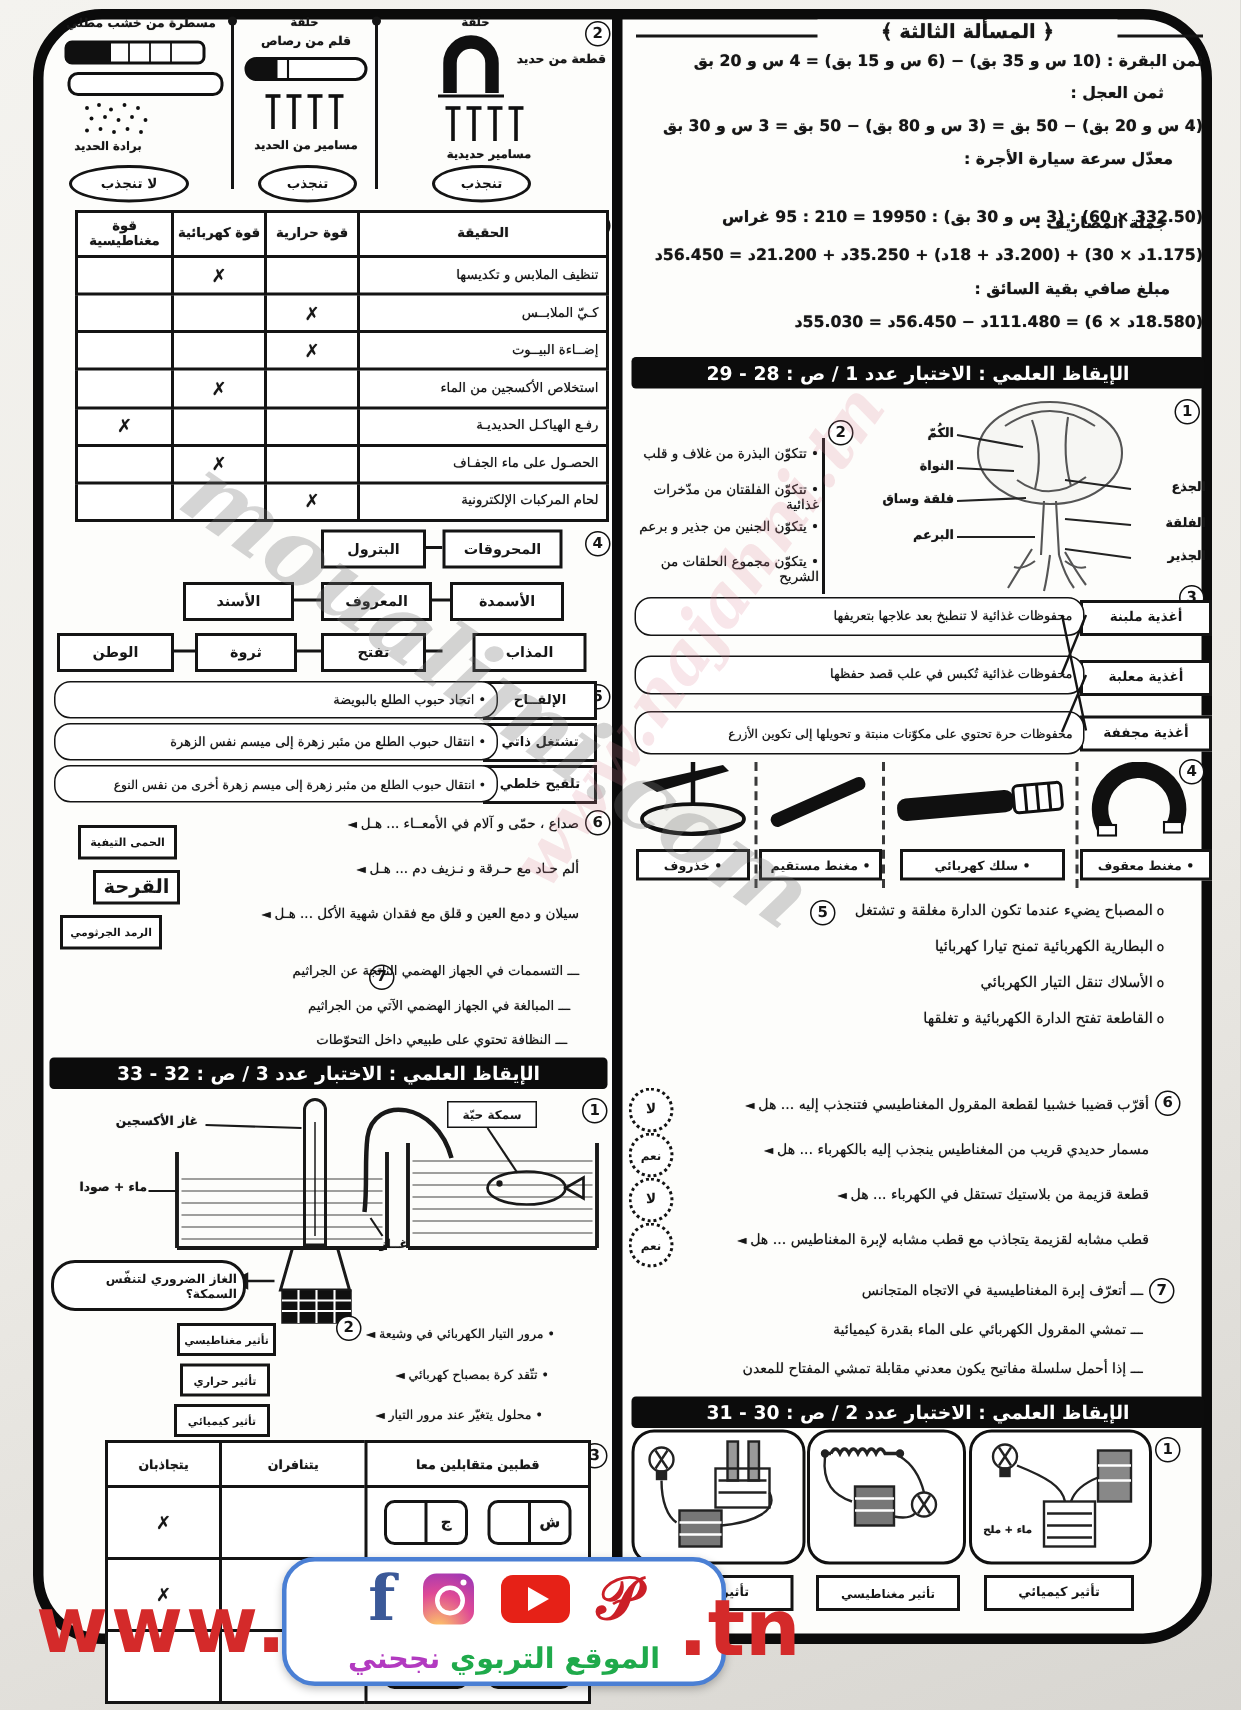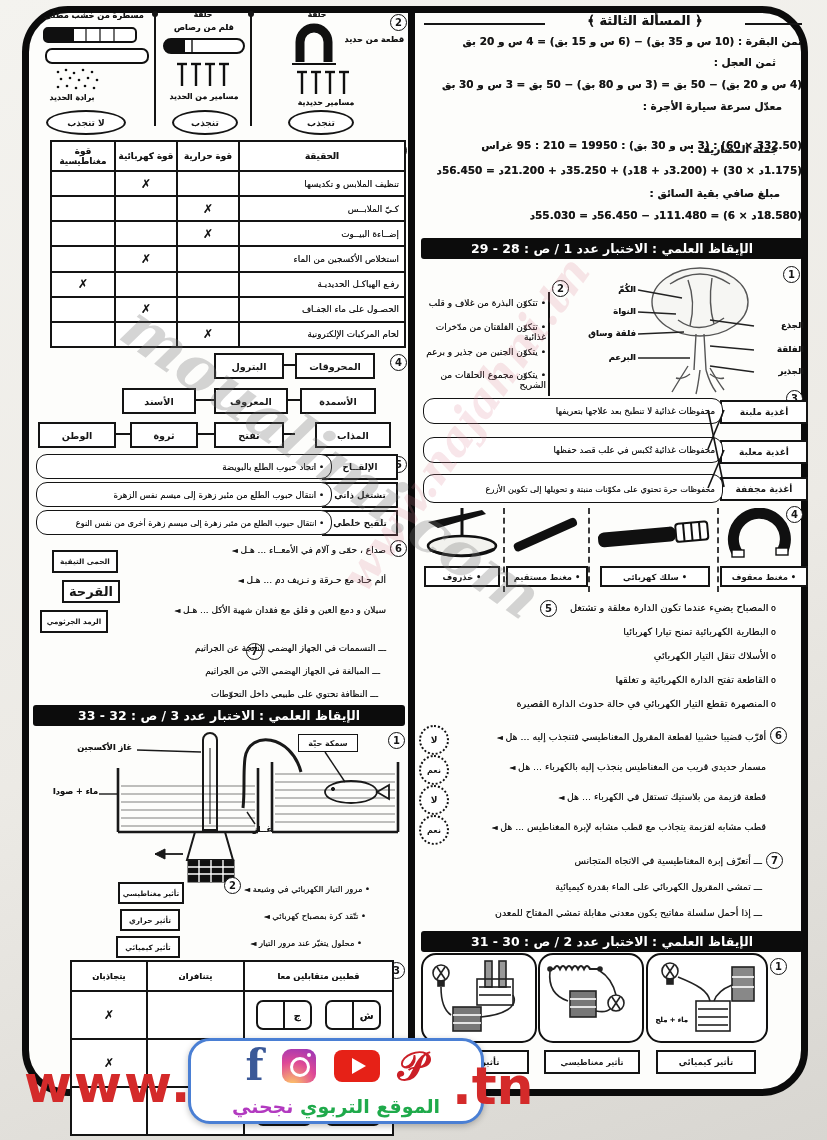--- a/index.html
+++ b/index.html
@@ -173,21 +173,20 @@
     </div>
   <div class="abs obox rtl" style="left:424px;top:566px;width:72px;height:17px;font-size:8.4px;">
       <span class="dot">خذروف</span>
     </div>
 
   <div class="abs cnum" style="left:540px;top:600px;">5</div>
   <div class="abs rtl scan odot" style="left:430px;top:602px;width:346px;font-size:9.8px;">المصباح يضيء عندما تكون الدارة مغلقة و تشتغل</div>
   <div class="abs rtl scan odot" style="left:430px;top:626px;width:346px;font-size:9.8px;">البطارية الكهربائية تمنح تيارا كهربائيا</div>
   <div class="abs rtl scan odot" style="left:430px;top:674px;width:346px;font-size:9.8px;">القاطعة تفتح الدارة الكهربائية و تغلقها</div>
   <div class="abs rtl scan odot" style="left:430px;top:650px;width:346px;font-size:9.8px;">الأسلاك تنقل التيار الكهربائي</div>
-  <div class="abs rtl scan odot" style="left:430px;top:698px;width:346px;font-size:9.8px;">المنصهرة تقطع التيار الكهربائي في حالة حدوث الدارة القصيرة</div>
 
   <div class="abs cnum" style="left:770px;top:727px;">6</div>
   <div class="abs rtl scan qarr" style="left:450px;top:731px;width:316px;font-size:9.4px;">أقرّب قضيبا خشبيا لقطعة المقرول المغناطيسي فتنجذب إليه ... هل</div>
   <div class="abs rtl scan qarr" style="left:450px;top:761px;width:316px;font-size:9.4px;">مسمار حديدي قريب من المغناطيس ينجذب إليه بالكهرباء ... هل</div>
   <div class="abs rtl scan qarr" style="left:450px;top:791px;width:316px;font-size:9.4px;">قطعة قزيمة من بلاستيك تستقل في الكهرباء ... هل</div>
   <div class="abs rtl scan qarr" style="left:450px;top:821px;width:316px;font-size:9.4px;">قطب مشابه لقزيمة يتجاذب مع قطب مشابه لإبرة المغناطيس ... هل</div>
   <div class="abs acirc" style="left:419px;top:725px;width:26px;height:26px;font-size:9px;">
       <span>لا</span>
     </div>
   <div class="abs acirc" style="left:419px;top:755px;width:26px;height:26px;font-size:8px;">
@@ -535,20 +534,23 @@
       <line x1="122" y1="126" x2="150" y2="126" stroke-width="1.8"></line>
       <path d="M122 126 l10 -5 l0 10 z" fill="#191919"></path>
     </g>
   </svg>
   <div class="abs obox rtl" style="left:298px;top:734px;width:58px;height:16px;font-size:8px;border-width:1.5px;">
       <span>سمكة حيّة</span>
     </div>
   <div class="abs rtl b scan" style="left:52px;top:742px;width:80px;font-size:8.2px;">غاز الأكسجين</div>
   <div class="abs rtl b scan" style="left:40px;top:786px;width:58px;font-size:8.2px;">ماء + صودا</div>
   <div class="abs rtl b scan" style="left:240px;top:824px;width:32px;font-size:8.2px;">غــاز</div>
+  <div class="abs oval rtl" style="left:34px;top:840px;width:118px;height:30px;border-radius:16px;font-size:8.2px;padding:0 4px;">
+      <span>الغاز الضروري لتنفّس السمكة؟</span>
+    </div>
 
   <div class="abs cnum" style="left:224px;top:877px;">2</div>
   <div class="abs rtl scan dot qarr" style="left:200px;top:884px;width:170px;font-size:8.4px;">مرور التيار الكهربائي في وشيعة</div>
   <div class="abs obox rtl" style="left:118px;top:882px;width:62px;height:18px;font-size:7.2px;">
       <span>تأثير مغناطيسي</span>
     </div>
   <div class="abs rtl scan dot qarr" style="left:200px;top:911px;width:166px;font-size:8.4px;">تتّقد كرة بمصباح كهربائي</div>
   <div class="abs obox rtl" style="left:120px;top:909px;width:56px;height:18px;font-size:7.4px;">
       <span>تأثير حراري</span>
     </div>

